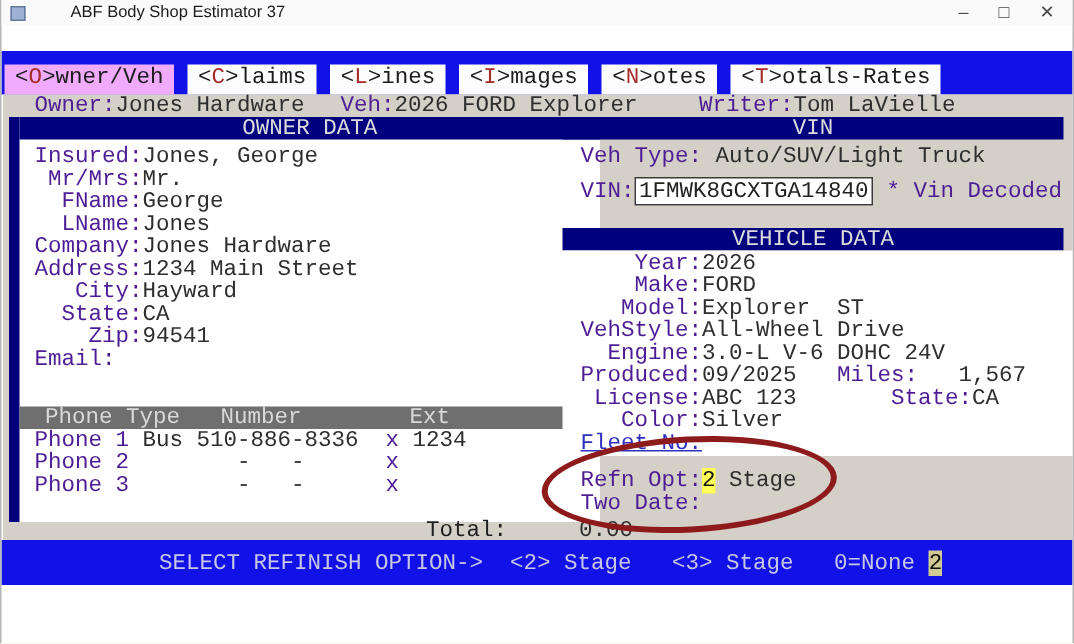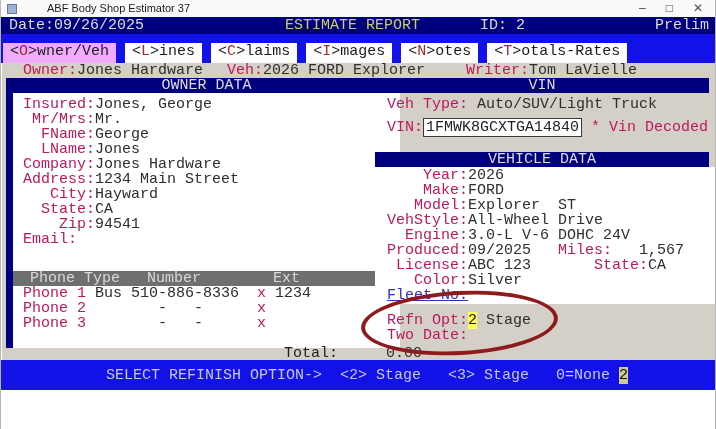--- a/index.html
+++ b/index.html
@@ -22,21 +22,21 @@
   .nb-id{left:479px;}
   .nb-prelim{right:6px;}
   
   .tabstrip{position:absolute;top:34px;left:0;right:0;height:29px;background:#1212e8;}
   .tabs{position:absolute;left:2px;bottom:0;display:flex;gap:9px;}
   .tab{height:19px;padding:1px 7px 0;background:#fdfdfd;color:#1c1c1c;white-space:pre;}
   .tab.active{background:#f0abfc;}
   .hotkey{color:#a52a2a;}
   
   .content{position:absolute;top:63px;left:1px;width:714px;height:297px;background:#d4d0c8;}
-  .c-label{color:#be185d;}
+  .c-label{color:#4c1d95;}
   .c-value{color:#2e2e2e;}
   .c-hl{background:#ffff55;color:#141414;}
   .c-label-u{color:#3030c0;text-decoration:underline;}
   .trow{height:15px;white-space:pre;}
   .sum{position:absolute;top:0;white-space:pre;}
   .sum-owner{left:21px;} .sum-veh{left:225px;} .sum-writer{left:464px;}
   
   .owner-panel{position:absolute;left:4px;top:15px;width:394px;height:270px;background:#ffffff;border-left:7px solid #00007e;box-sizing:border-box;}
   .panel-header{height:15px;background:#00007e;color:#dcdcdc;text-align:center;white-space:pre;}
   .owner-rows{margin-top:4px;padding-left:10px;}
@@ -67,32 +67,26 @@
   <div class="titlebar">
     <span class="app-icon"></span>
     <span class="app-title">ABF Body Shop Estimator 37</span>
     <span class="winbtns">
       <span class="winbtn">–</span>
       <span class="winbtn">□</span>
       <span class="winbtn">✕</span>
     </span>
   </div>
 
-  <div class="navybar">
-    <span class="nb-date">Date:09/26/2025</span>
-    <span class="nb-title">ESTIMATE REPORT</span>
-    <span class="nb-id">ID: 2</span>
-    <span class="nb-prelim">Prelim</span>
-  </div>
 
   <div class="tabstrip">
     <div class="tabs">
         <div class="tab active"><span>&lt;</span><span class="hotkey">O</span><span>&gt;wner/Veh</span></div>
+        <div class="tab"><span>&lt;</span><span class="hotkey">C</span><span>&gt;laims</span></div>
         <div class="tab"><span>&lt;</span><span class="hotkey">L</span><span>&gt;ines</span></div>
-        <div class="tab"><span>&lt;</span><span class="hotkey">C</span><span>&gt;laims</span></div>
         <div class="tab"><span>&lt;</span><span class="hotkey">I</span><span>&gt;mages</span></div>
         <div class="tab"><span>&lt;</span><span class="hotkey">N</span><span>&gt;otes</span></div>
         <div class="tab"><span>&lt;</span><span class="hotkey">T</span><span>&gt;otals-Rates</span></div>
       </div>
   </div>
 
   <div class="content">
 
     <span class="sum sum-owner"><span class="c-label">Owner:</span><span class="c-value">Jones Hardware</span></span>
     <span class="sum sum-veh"><span class="c-label">Veh:</span><span class="c-value">2026 FORD Explorer</span></span>

